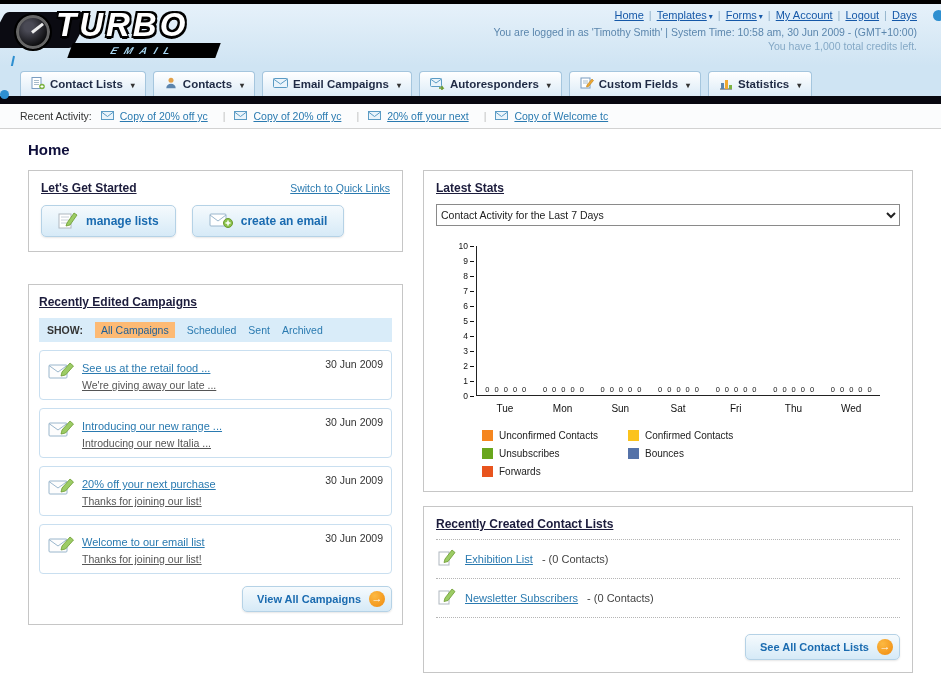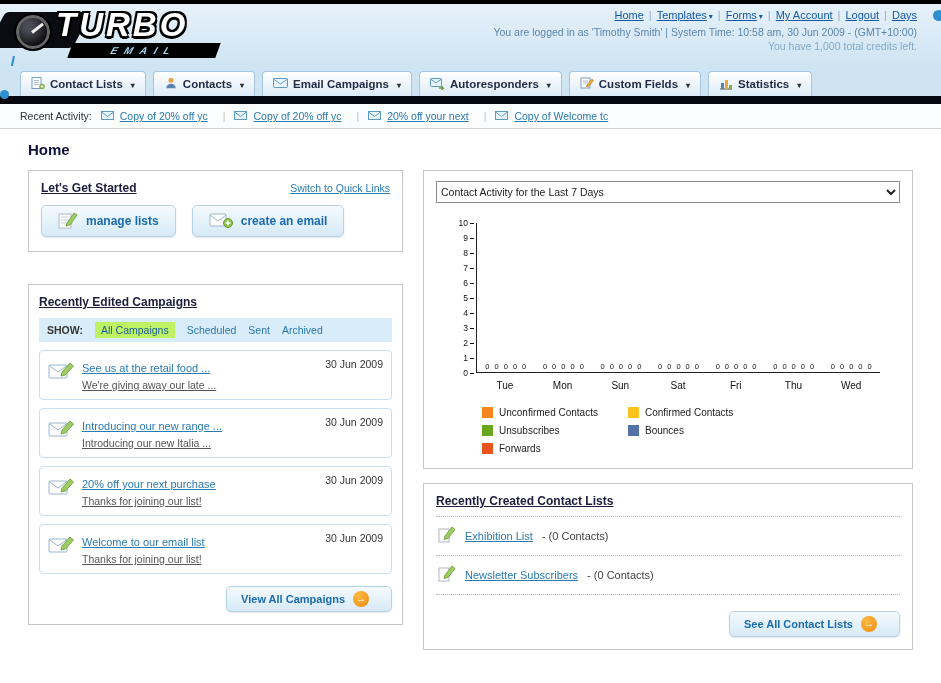--- a/index.html
+++ b/index.html
@@ -60,29 +60,29 @@
   .btn { display:inline-flex; align-items:center; gap:8px; height:32px; padding:0 16px;
     border:1px solid #b5d2e6; border-radius:5px; background:linear-gradient(#f5fafd,#d6eaf7);
     font-size:12px; font-weight:bold; color:#1a6bb0; cursor:pointer; box-shadow:0 1px 2px rgba(0,0,0,.10); }
 
   
   .camp { padding:10px 10px 12px; }
   .camp .panel-title { margin-bottom:9px; }
   .filterbar { background:#d9ecf9; display:flex; align-items:center; gap:12px; padding:4px 8px; font-size:10.5px; }
   .filterbar .show { font-weight:bold; color:#333; }
   .filter { color:#2a7ab0; cursor:pointer; }
-  .filter.active { background:#bef264; padding:2px 6px; color:#1c5f98; }
+  .filter.active { background:#fdba74; padding:2px 6px; color:#1c5f98; }
   .camp-row { display:flex; align-items:flex-start; border:1px solid #c9dff0; border-radius:4px; margin-top:8px; padding:7px 8px 8px; }
   .camp-icon { flex:0 0 34px; padding-top:2px; }
   .camp-text { flex:1; }
   .camp-name { color:#2a7ab0; font-size:11px; text-decoration:underline; cursor:pointer; }
   .camp-sub { color:#555; font-size:10.5px; margin-top:3px;text-decoration:underline; }
   .camp-date { font-size:10.5px; color:#333; }
   .view-all { display:flex; justify-content:flex-end; margin-top:12px; }
-  .btn-small { display:inline-flex; align-items:center; gap:8px; height:26px; padding:0 22px 0 14px;
+  .btn-small { display:inline-flex; align-items:center; gap:8px; height:26px; padding:0 6px 0 14px;
     border:1px solid #b5d2e6; border-radius:5px; background:linear-gradient(#f5fafd,#d6eaf7);
     font-size:11px; font-weight:bold; color:#1a6bb0; cursor:pointer; box-shadow:0 1px 2px rgba(0,0,0,.10); }
   .arrow-circle { width:16px; height:16px; border-radius:50%; background:radial-gradient(circle at 35% 30%, #fcb942, #f08a0e); position:relative; }
   .arrow-circle::after { content:"\2192"; position:absolute; left:0; top:0; width:16px; height:16px; color:#fff; font-size:11px; line-height:15px; text-align:center; font-weight:bold; }
 
   
   .stats { padding:10px 12px 14px; margin-bottom:14px; }
   .stats .panel-title { margin-bottom:9px; }
   .stats-select { width:100%; height:22px; font-size:10.5px; border:1px solid #8a8a8a; background:#fff; color:#222; font-family:"Liberation Sans", sans-serif; }
   .chart { margin-top:20px; padding-left:14px; }
@@ -326,20 +326,21 @@
               <span>View All Campaigns</span>
               <span class="arrow-circle"></span>
             </button>
           </div>
         </div>
       </div>
 
       <div class="col-right">
 
         <div class="panel stats">
+          <div class="panel-title">Latest Stats</div>
           <select class="stats-select">
             <option>Contact Activity for the Last 7 Days</option>
           </select>
 
           <div class="chart">
             <div class="chart-inner">
               <div class="yaxis">
                   <span class="ylabel" style="top: 0px;">10</span>
                   <span class="ylabel" style="top: 15px;">9</span>
                   <span class="ylabel" style="top: 30px;">8</span>

